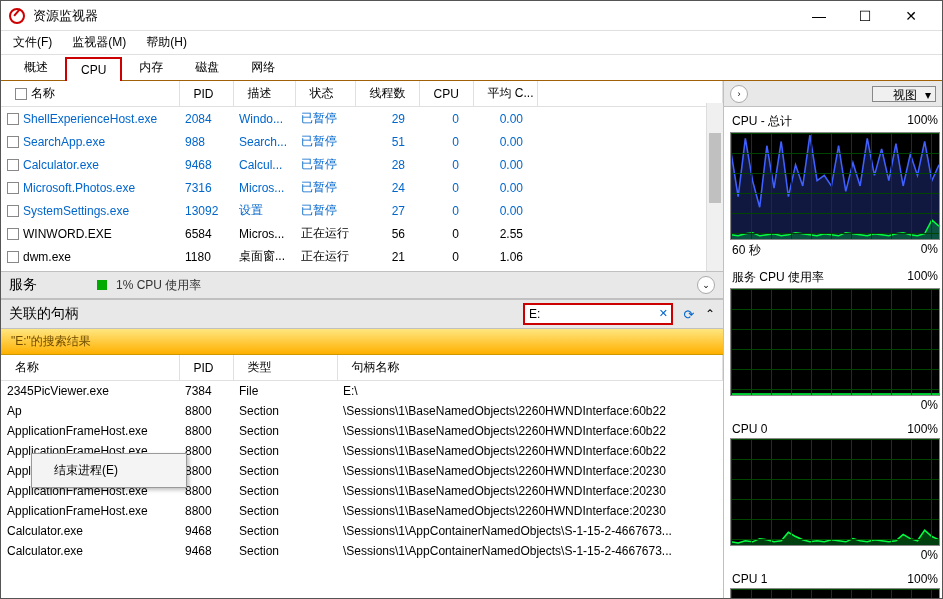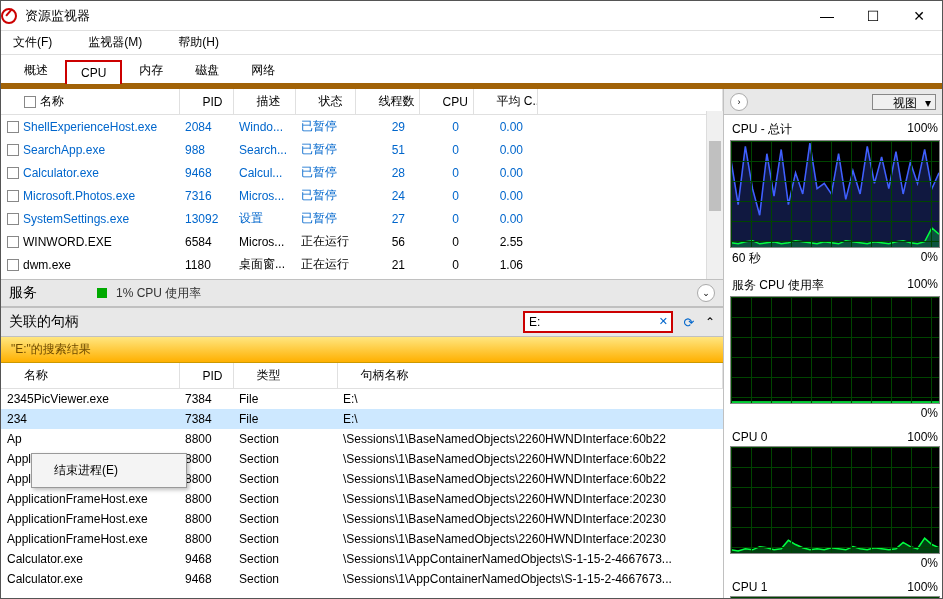--- a/index.html
+++ b/index.html
@@ -1,50 +1,50 @@
 <!DOCTYPE html>
 <html><head>
 <meta charset="utf-8">
 <style>
 * { margin: 0; padding: 0; box-sizing: border-box; font-family: "Microsoft YaHei", "Segoe UI", sans-serif; font-size: 12px; }
 body { background: #fff; width: 943px; height: 599px; overflow: hidden; position: relative; border: 1px solid #555; }
 
 
-.titlebar { height: 30px; display: flex; align-items: center; padding: 0 0; border-bottom: 1px solid #e0e0e0; }
+.titlebar { height: 30px; display: flex; align-items: center; padding: 0 8px; border-bottom: 1px solid #e0e0e0; }
 .titlebar .app-icon { width: 16px; height: 16px; margin-right: 8px; border-radius: 50%; border: 2px solid #c00; position: relative; }
 .titlebar .app-icon::after { content: ""; position: absolute; width: 2px; height: 9px; background: #c00; left: 5px; top: -2px; transform: rotate(40deg); }
 .titlebar .title-text { flex: 1; font-size: 13px; }
 .titlebar .win-btns { display: flex; gap: 0; }
 .titlebar .win-btn { width: 46px; height: 30px; display: flex; align-items: center; justify-content: center; cursor: pointer; font-size: 14px; }
 
 
-.menubar { height: 24px; display: flex; align-items: center; padding: 0 8px; gap: 28px; border-bottom: 1px solid #e0e0e0; }
+.menubar { height: 24px; display: flex; align-items: center; padding: 0 8px; gap: 12px; border-bottom: 1px solid #e0e0e0; }
 .menubar .menu-item { cursor: pointer; padding: 2px 4px; }
 
 
-.tabbar { height: 26px; display: flex; align-items: flex-end; padding: 0 8px; border-bottom: 6px solid #a16207; gap: 2px; margin-top: 8px; }
+.tabbar { height: 26px; display: flex; align-items: flex-end; padding: 0 8px; border-bottom: 1px solid #a16207; gap: 2px; }
 .tabbar .tab { padding: 4px 14px; cursor: pointer; border: 1px solid transparent; border-bottom: none; }
 .tabbar .tab.active { border: 2px solid #c00; border-bottom: none; background: #fff; position: relative; top: 1px; }
 
 
 .main { display: flex; height: calc(100% - 80px); }
 .left-pane { flex: 1; display: flex; flex-direction: column; border-right: 1px solid #c0c0c0; min-width: 0; }
 .right-pane { width: 218px; display: flex; flex-direction: column; background: #fff; }
 
 
 .section-hdr { height: 28px; background: #e8e8e8; display: flex; align-items: center; padding: 0 8px; border-top: 1px solid #c0c0c0; border-bottom: 1px solid #c0c0c0; }
 .section-hdr .title { font-size: 14px; font-weight: 500; flex-shrink: 0; }
 .section-hdr .meta { margin-left: 60px; display: flex; align-items: center; gap: 9px; color: #333; }
 .section-hdr .green-sq { width: 10px; height: 10px; background: #0a0; }
 .section-hdr .spacer { flex: 1; }
 .section-hdr .collapse-btn { width: 18px; height: 18px; border: 1px solid #aaa; border-radius: 50%; display: flex; align-items: center; justify-content: center; background: #fff; cursor: pointer; font-size: 9px; }
 
 
 .tbl { width: 100%; border-collapse: collapse; table-layout: fixed; }
-.tbl th { text-align: left; padding: 4px 23px; font-weight: normal; border-right: 1px solid #e0e0e0; border-bottom: 1px solid #e0e0e0; background: #fff; white-space: nowrap; overflow: hidden; }
+.tbl th { text-align: left; padding: 4px 14px; font-weight: normal; border-right: 1px solid #e0e0e0; border-bottom: 1px solid #e0e0e0; background: #fff; white-space: nowrap; overflow: hidden; }
 .tbl td { padding: 3px 6px; white-space: nowrap; overflow: hidden; text-overflow: ellipsis; }
 .tbl .blue-row td, .tbl .blue-row a, .tbl .blue-row span { color: #0066cc; }
 .tbl .chk { width: 12px; height: 12px; border: 1px solid #888; display: inline-block; vertical-align: middle; margin-right: 4px; background: #fff; }
 .num { text-align: right; padding-right: 14px !important; }
 .proc-table-wrap { overflow: hidden; position: relative; }
 .proc-table-wrap .scroll-v { position: absolute; right: 0; top: 22px; bottom: 0; width: 17px; background: #f0f0f0; border-left: 1px solid #ddd; }
 .proc-table-wrap .scroll-v .thumb { position: absolute; left: 2px; right: 2px; top: 30px; height: 70px; background: #c0c0c0; }
 
 
 .handles-hdr { height: 30px; background: #e8e8e8; display: flex; align-items: center; padding: 0 8px; border-top: 1px solid #c0c0c0; border-bottom: 1px solid #c0c0c0; }
@@ -268,26 +268,20 @@
             <th>句柄名称</th>
           </tr>
         </thead>
         <tbody id="handles-tbody">
             <tr>
               <td>2345PicViewer.exe</td>
               <td>7384</td>
               <td>File</td>
               <td>E:\</td>
             </tr>
-            <tr class="sel">
-              <td>234</td>
-              <td>7384</td>
-              <td>File</td>
-              <td>E:\</td>
-            </tr>
             <tr>
               <td>Ap</td>
               <td>8800</td>
               <td>Section</td>
               <td>\Sessions\1\BaseNamedObjects\2260HWNDInterface:60b22</td>
             </tr>
             <tr>
               <td>ApplicationFrameHost.exe</td>
               <td>8800</td>
               <td>Section</td>

